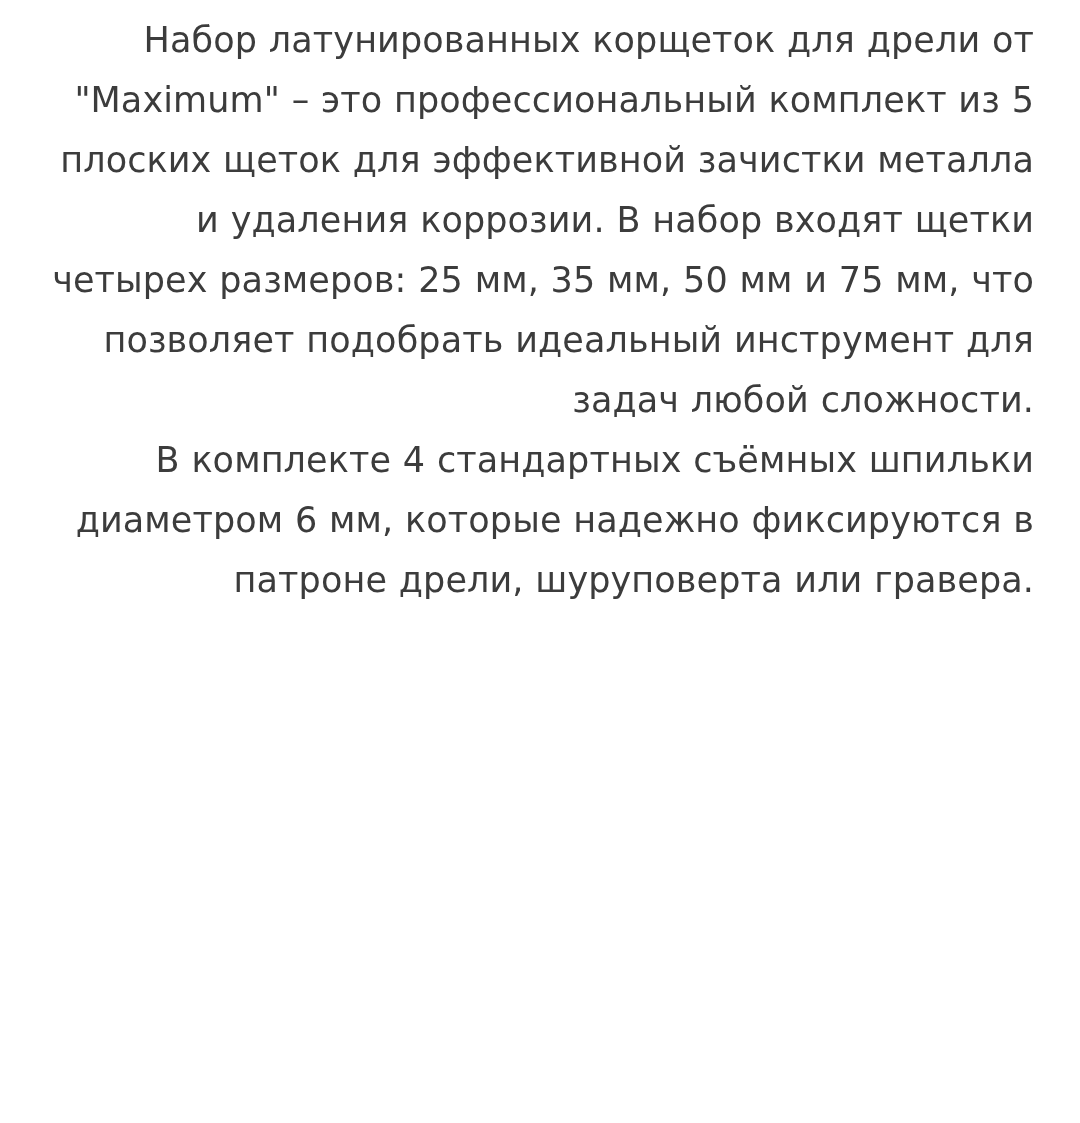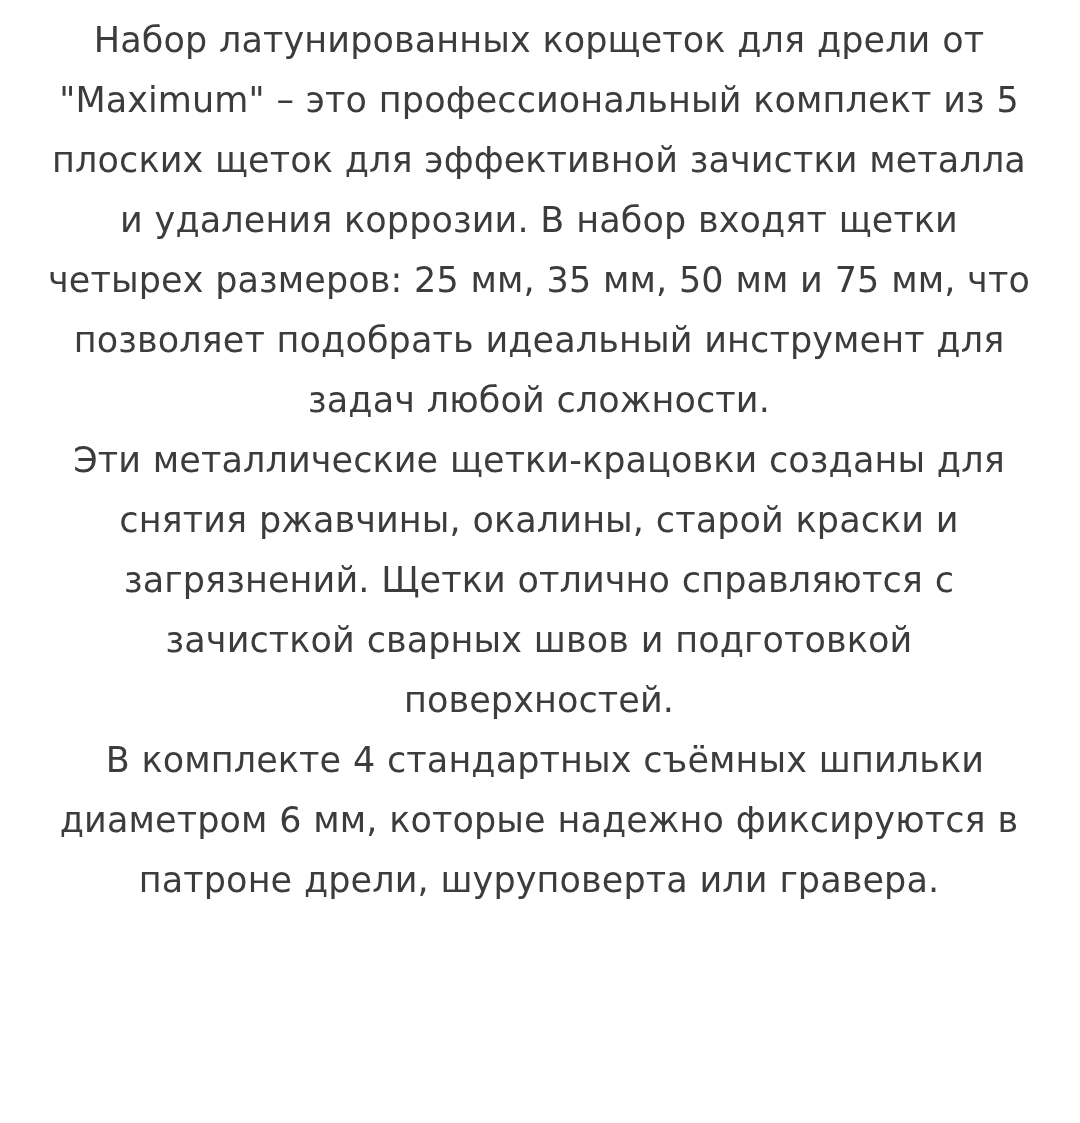--- a/index.html
+++ b/index.html
@@ -25,27 +25,26 @@
   .desc-block {
     margin: 0;
   }
   .para {
     margin: 0;
     font-size: 35px;
     line-height: 60px;
     font-weight: 400;
     letter-spacing: 0.1px;
     color: #3c3c3c;
-    text-align: center;
+    text-align: right;
     word-spacing: 0.5px;
     white-space: pre-wrap;
   }
 </style>
 </head>
 <body>
 
 <div class="page">
   <div class="desc-block">
     <p class="para">Набор латунированных корщеток для дрели от "Maximum" – это профессиональный комплект из 5 плоских щеток для эффективной зачистки металла и удаления коррозии. В набор входят щетки четырех размеров: 25 мм, 35 мм, 50 мм и 75 мм, что позволяет подобрать идеальный инструмент для задач любой сложности.</p>
-    <p class="para">Эти металлические щетки-крацовки созданы для снятия ржавчины, окалины, старой краски и загрязнений. Щетки отлично справляются с зачисткой сварных швов и подготовкой поверхностей.</p>
     <p class="para"> В комплекте 4 стандартных съёмных шпильки диаметром 6 мм, которые надежно фиксируются в патроне дрели, шуруповерта или гравера.</p>
   </div>
 </div>
 
 </body></html>

